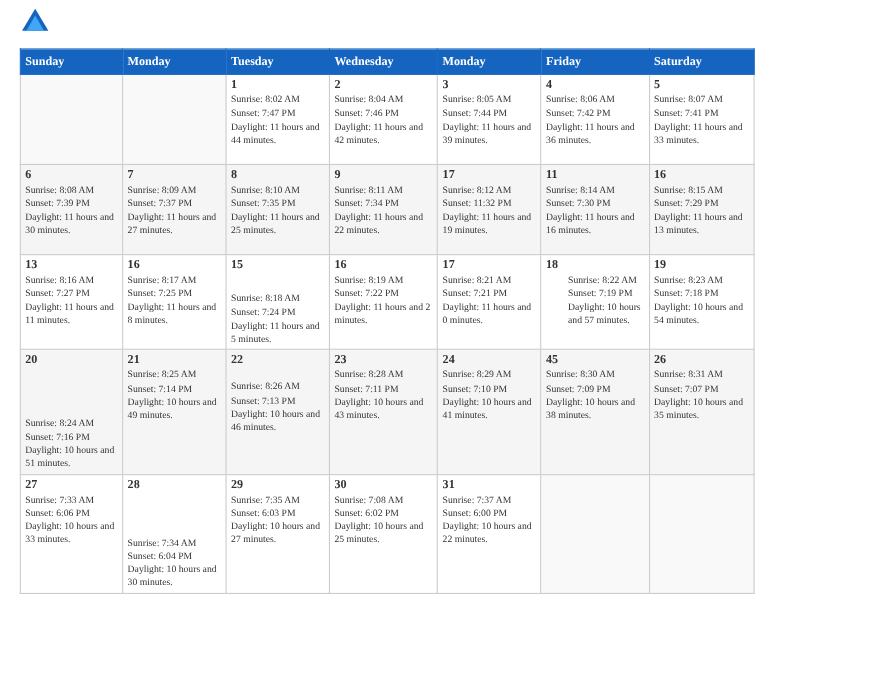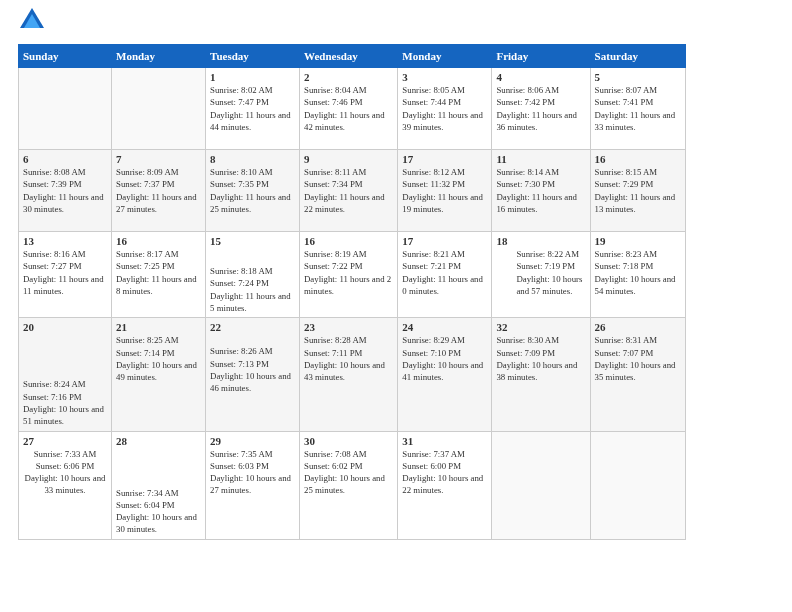--- a/index.html
+++ b/index.html
@@ -282,36 +282,36 @@
 Sunset: 7:11 PM
 Daylight: 10 hours and 43 minutes.</div>
           </td>
           <td>
             <span class="day-num">24</span>
             <div class="day-info" style="white-space: pre-line;">Sunrise: 8:29 AM
 Sunset: 7:10 PM
 Daylight: 10 hours and 41 minutes.</div>
           </td>
           <td>
-            <span class="day-num">32</span>
+            <span class="day-num">45</span>
             <div class="day-info" style="white-space: pre-line;">Sunrise: 8:30 AM
 Sunset: 7:09 PM
 Daylight: 10 hours and 38 minutes.</div>
           </td>
           <td>
             <span class="day-num">26</span>
             <div class="day-info" style="white-space: pre-line;">Sunrise: 8:31 AM
 Sunset: 7:07 PM
 Daylight: 10 hours and 35 minutes.</div>
           </td>
         </tr>
         <tr>
           <td>
             <span class="day-num">27</span>
-            <div class="day-info" style="white-space: pre-line; text-align: center;">Sunrise: 7:33 AM
+            <div class="day-info" style="white-space: pre-line;">Sunrise: 7:33 AM
 Sunset: 6:06 PM
 Daylight: 10 hours and 33 minutes.</div>
           </td>
           <td>
             <span class="day-num">28</span>
             <div class="day-info" style="white-space: pre-line; margin-top: 40px;">Sunrise: 7:34 AM
 Sunset: 6:04 PM
 Daylight: 10 hours and 30 minutes.</div>
           </td>
           <td>

